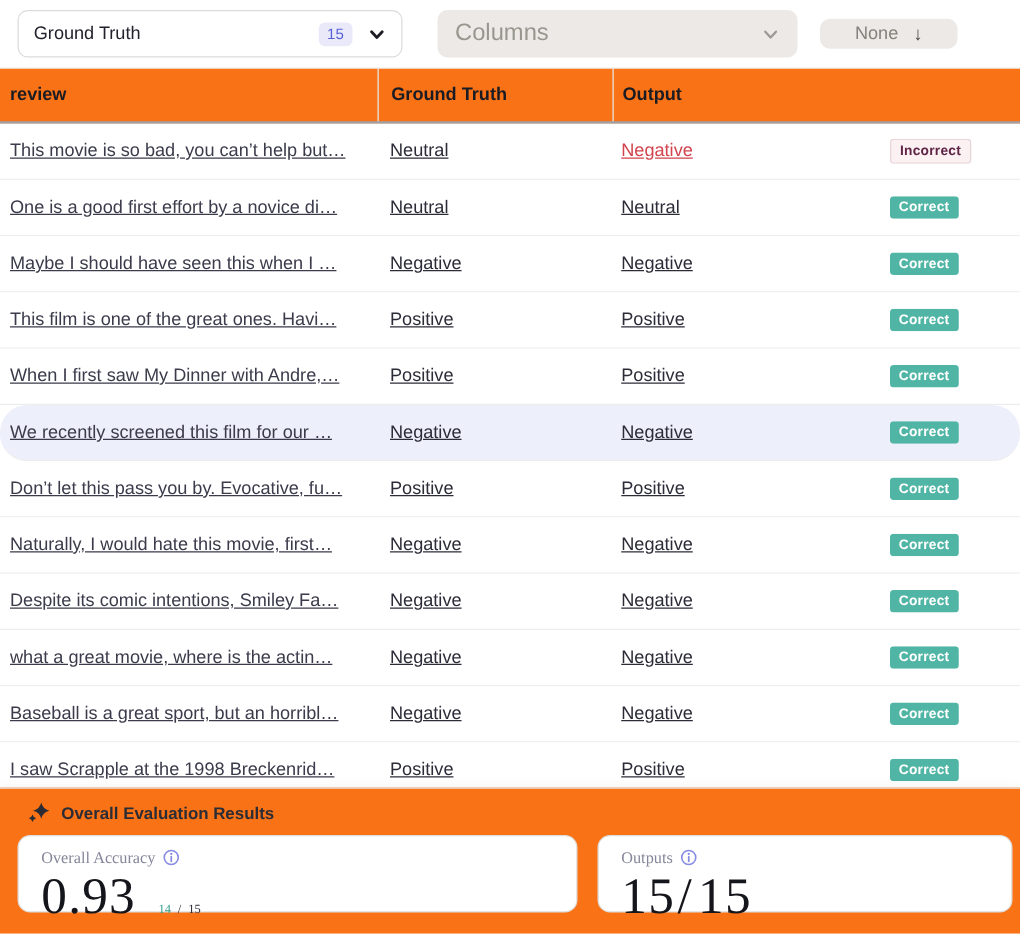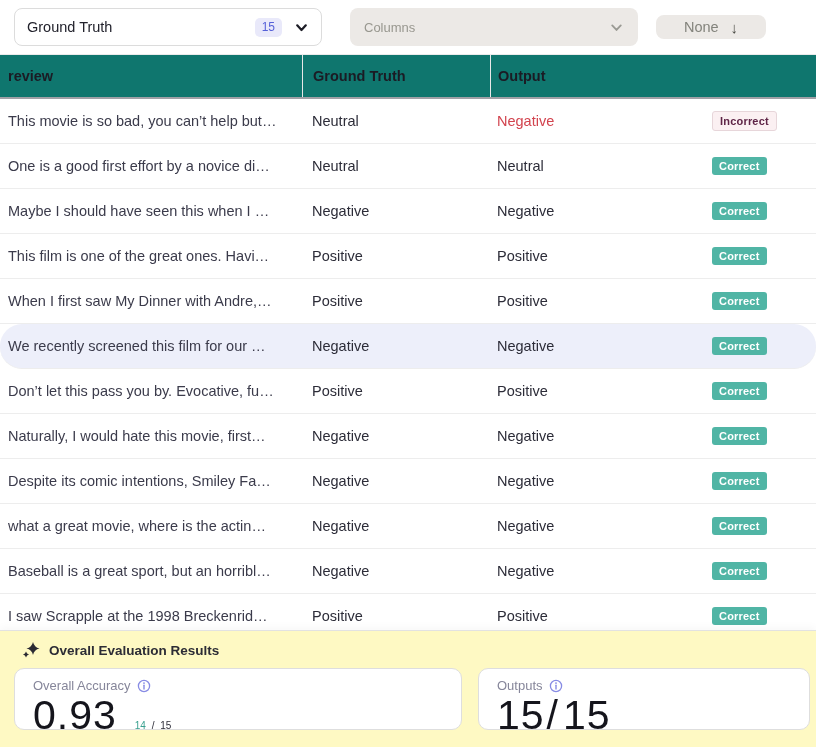--- a/index.html
+++ b/index.html
@@ -18,78 +18,78 @@
   .sel-white{
     width:308px;background:#fff;border:1px solid #dcdcdc;padding:0 12px;
     color:#22222c;font-size:14.5px;
   }
   .sel-white .sel-label{flex:1;}
   .count-badge{
     background:var(--badge-bg,#e9e9fa);color:var(--accent-indigo,#5661d8);
     font-size:12px;padding:2.5px 7px;border-radius:5px;margin-right:12px;
   }
   .sel-gray{
-    width:288px;background:#ece9e6;color:#98978f;padding:0 14px;font-size:13px;
+    width:288px;background:#ece9e6;color:#98978f;padding:0 14px;font-size:19px;
     margin-left:28px;justify-content:space-between;
   }
   .btn-none{
     width:110px;height:24px;margin-left:18px;background:#ece9e6;border-radius:8px;
     display:flex;align-items:center;justify-content:center;gap:12px;
     color:#83837c;font-size:14.5px;box-sizing:border-box;cursor:pointer;
   }
   .btn-none .arrow-glyph{color:#4a4b44;font-size:15px;}
   .chev{flex:0 0 auto;}
   
   .thead{
     display:grid;grid-template-columns:302px 188px 180px 1fr;
     height:44px;align-items:stretch;border-bottom:2px solid #a0a0a6;
-    box-sizing:border-box;background:#0f766e;text-align:right;
+    box-sizing:border-box;background:#f97316;text-align:right;
   }
   .th{
     display:flex;align-items:center;font-size:14.5px;font-weight:bold;
     color:#1b1b24;padding-left:10px;box-sizing:border-box;cursor:pointer;
   }
   .th-review{padding-left:8px;font-weight:bold;}
   .th-gt,.th-out,.th-acc{border-left:1px solid #e8e8e8;}
   .th-out{padding-left:7px;}
   .th-acc{padding-left:42px;}
   .trow{
     display:grid;grid-template-columns:302px 188px 180px 1fr;
     height:45px;align-items:center;border-bottom:1px solid #ededed;
     box-sizing:border-box;background:#fff;
   }
   .trow.hl{background:var(--highlight-row,#edeffa);border-radius:22px;}
   .cell{
     font-size:14.5px;color:#2c2c38;white-space:nowrap;overflow:hidden;
-    padding-left:10px;box-sizing:border-box;
+    padding-left:10px;box-sizing:border-box;text-decoration:underline;
   }
   .c-review{padding-left:8px;color:#3b3b4b;}
   .c-out{padding-left:7px;}
   .c-out.neg{color:var(--negative-red,#d2434e);}
   .c-acc{padding-left:42px;}
   .abadge{
     display:inline-block;font-size:11px;font-weight:bold;letter-spacing:.2px;
     padding:3px 7px;border-radius:3px;
   }
   .abadge.ok{background:var(--correct-teal,#50b5a5);color:#fff;}
   .abadge.bad{
     background:var(--incorrect-bg,#fbf0f2);color:var(--incorrect-text,#5f2547);
     border:1px solid #e7d6da;
   }
   
   .panel{
-    position:absolute;left:0;right:0;top:630px;height:117px;background:#fef9c3;
+    position:absolute;left:0;right:0;top:630px;height:117px;background:#f97316;
     border-top:1px solid #e2e2e2;box-shadow:0 -3px 8px rgba(0,0,0,.03);
     box-sizing:border-box;
   }
   .panel-head{display:flex;align-items:center;gap:9px;padding:10px 0 0 22px;}
   .panel-title{font-size:13.5px;font-weight:bold;color:#2c2c35;}
   .card{
     position:absolute;top:37px;height:62px;border:1px solid #dedede;
-    border-radius:10px;box-sizing:border-box;padding:9px 18px;background:#fff;
+    border-radius:10px;box-sizing:border-box;padding:9px 18px;background:#fff;font-family:Liberation Serif, serif;
   }
   .card-accuracy{left:14px;width:448px;}
   .card-outputs{left:478px;width:332px;}
   .card-label{display:flex;align-items:center;gap:6px;font-size:13px;color:#86869a;}
   .card-value-row{display:flex;align-items:baseline;margin-top:1px;}
   .big-value{font-size:41px;color:#15151c;letter-spacing:1px;line-height:1.05;}
   .frac{font-size:10px;margin-left:18px;}
   .frac .frac-num{color:var(--fraction-teal,#39a08f);}
   .frac .frac-sep{color:#2f2f3a;margin:0 3px;}
   .frac .frac-den{color:#2f2f3a;}

